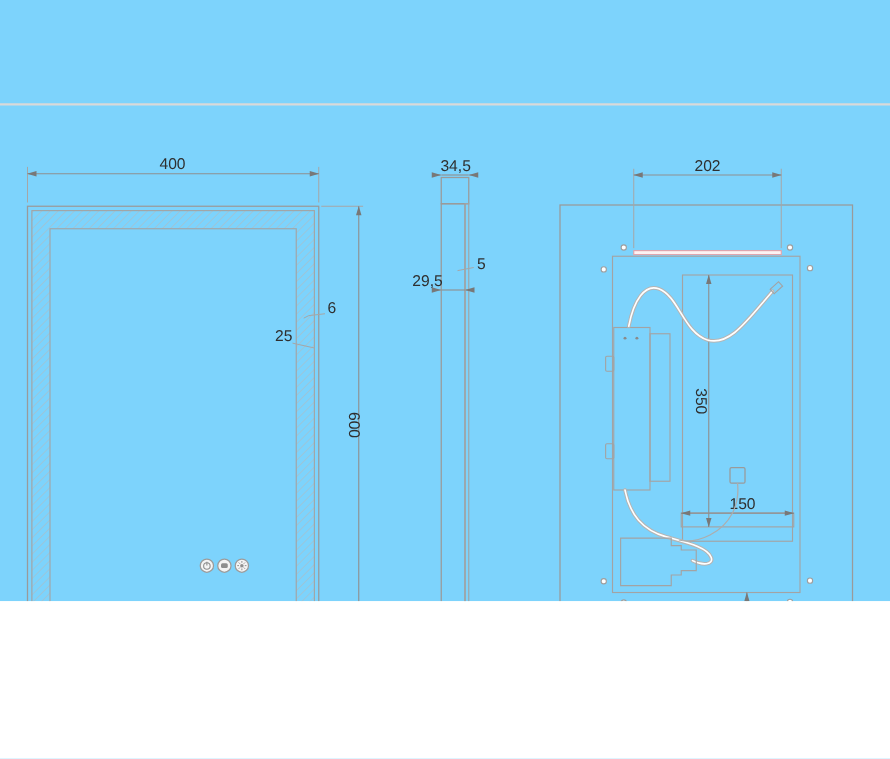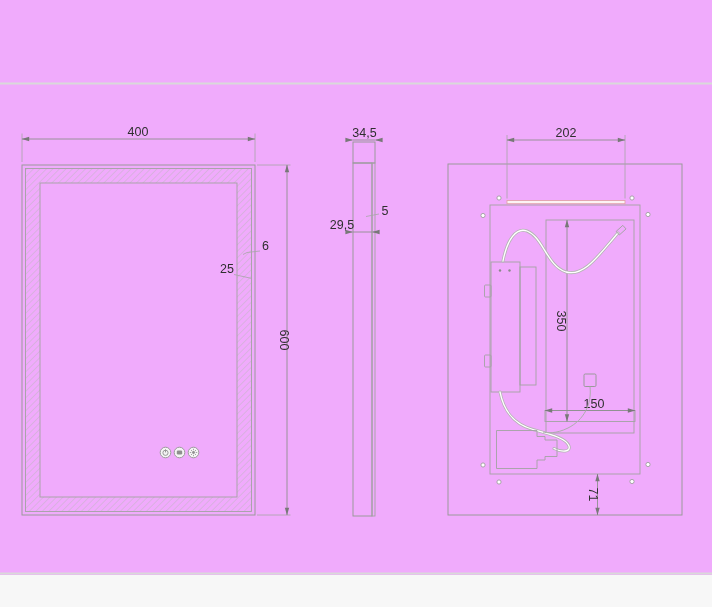--- a/index.html
+++ b/index.html
@@ -1,16 +1,16 @@
 <!DOCTYPE html>
 <html><head>
 <meta charset="utf-8">
 <style>
   html,body{margin:0;padding:0;background:#ffffff;}
-  .stage{position:relative;width:712px;height:607px;background:#f0abfc;overflow:hidden;
+  .stage{position:relative;width:712px;height:481px;background:#7dd3fc;overflow:hidden;
          font-family:"Liberation Sans", sans-serif;}
   svg{display:block;}
   text{font-family:"Liberation Sans", sans-serif;font-size:12px;fill:#333333;}
   .dimtxt{font-size:12.5px;fill:#2f2f2f;}
   .thin{stroke:#a6a6a6;stroke-width:0.8;fill:none;}
   .dline{stroke:#8f8f8f;stroke-width:0.9;fill:none;}
   .edge{stroke:#9a9a9a;stroke-width:1;fill:none;}
   .edge2{stroke:#a3a3a3;stroke-width:0.9;fill:none;}
   .cable-out{stroke:#b5b5b5;stroke-width:3;fill:none;stroke-linecap:round;}
   .cable-in{stroke:#ffffff;stroke-width:1.3;fill:none;stroke-linecap:round;}

